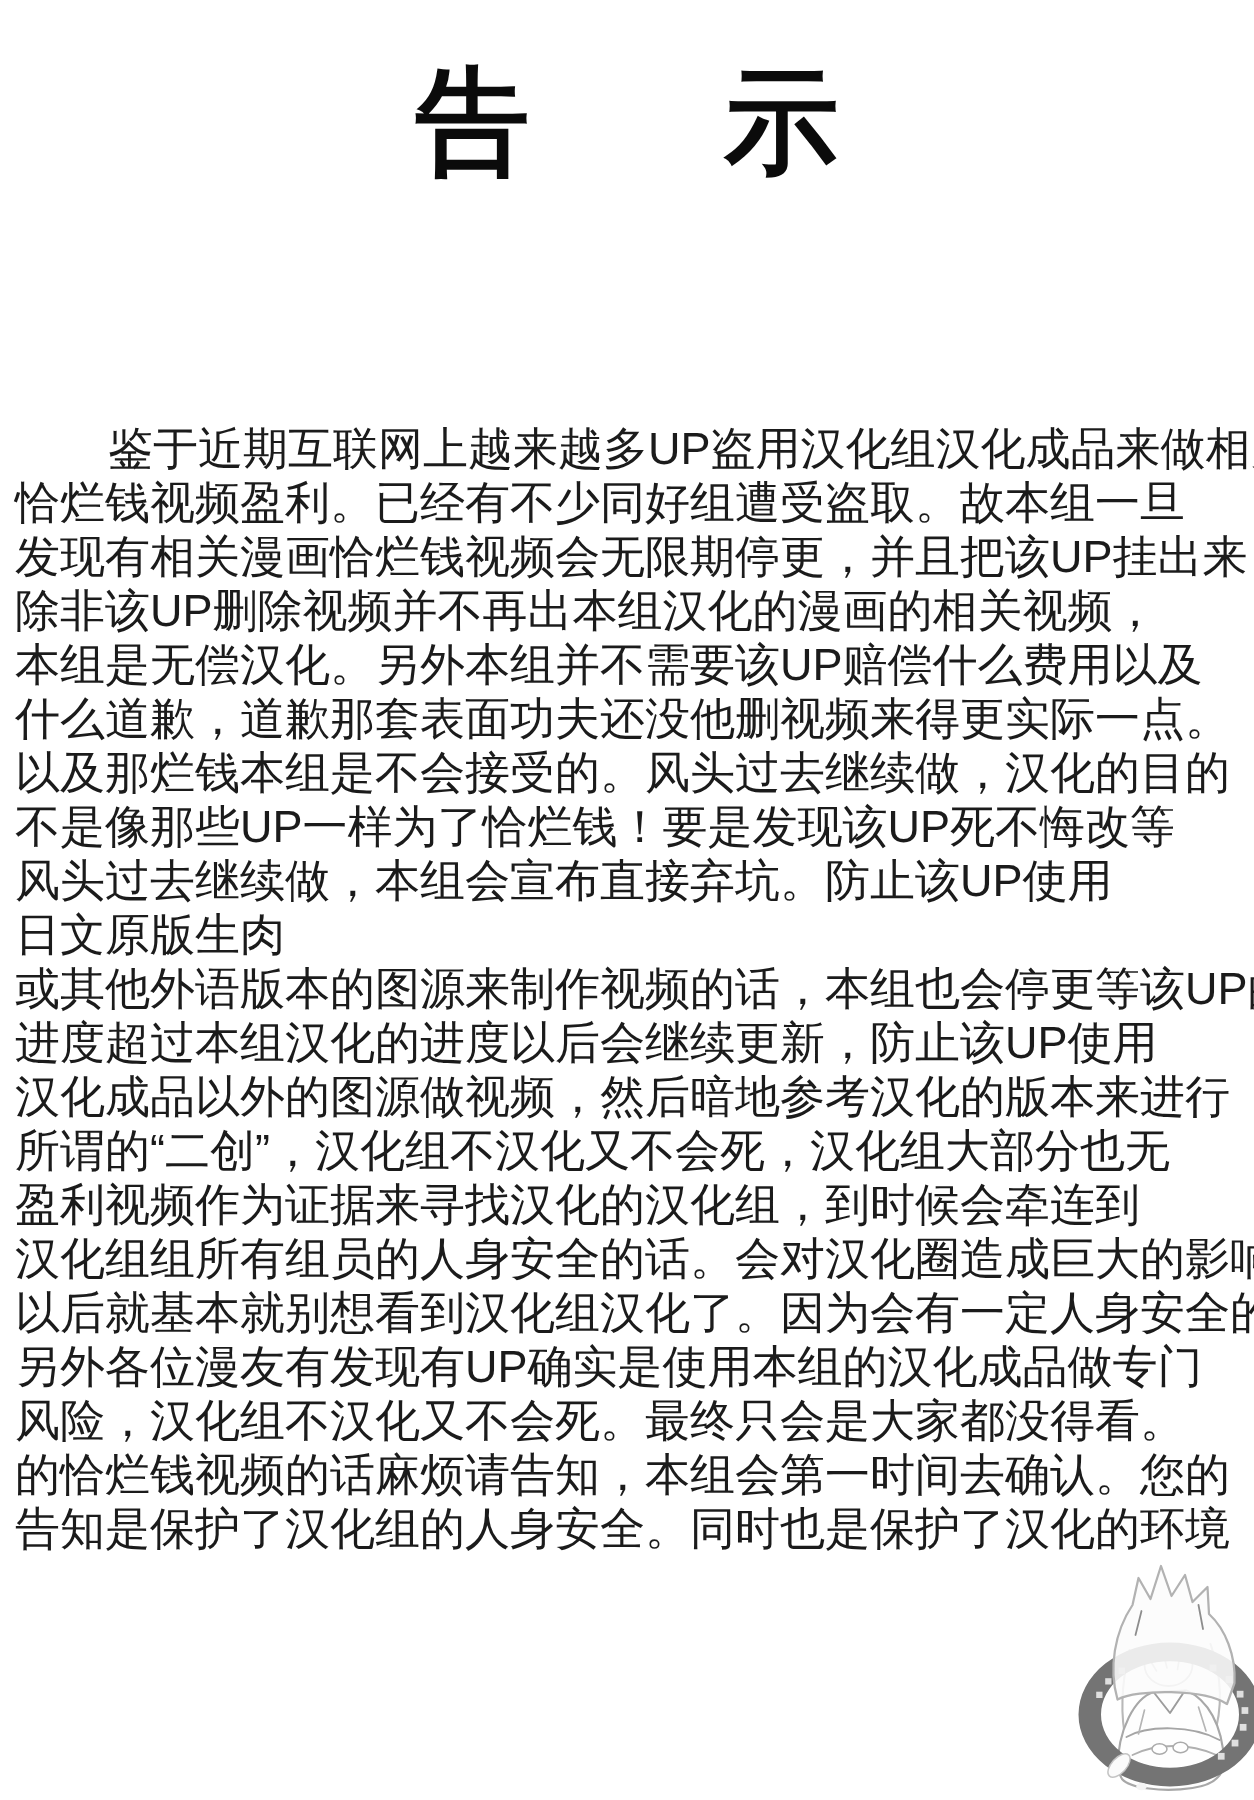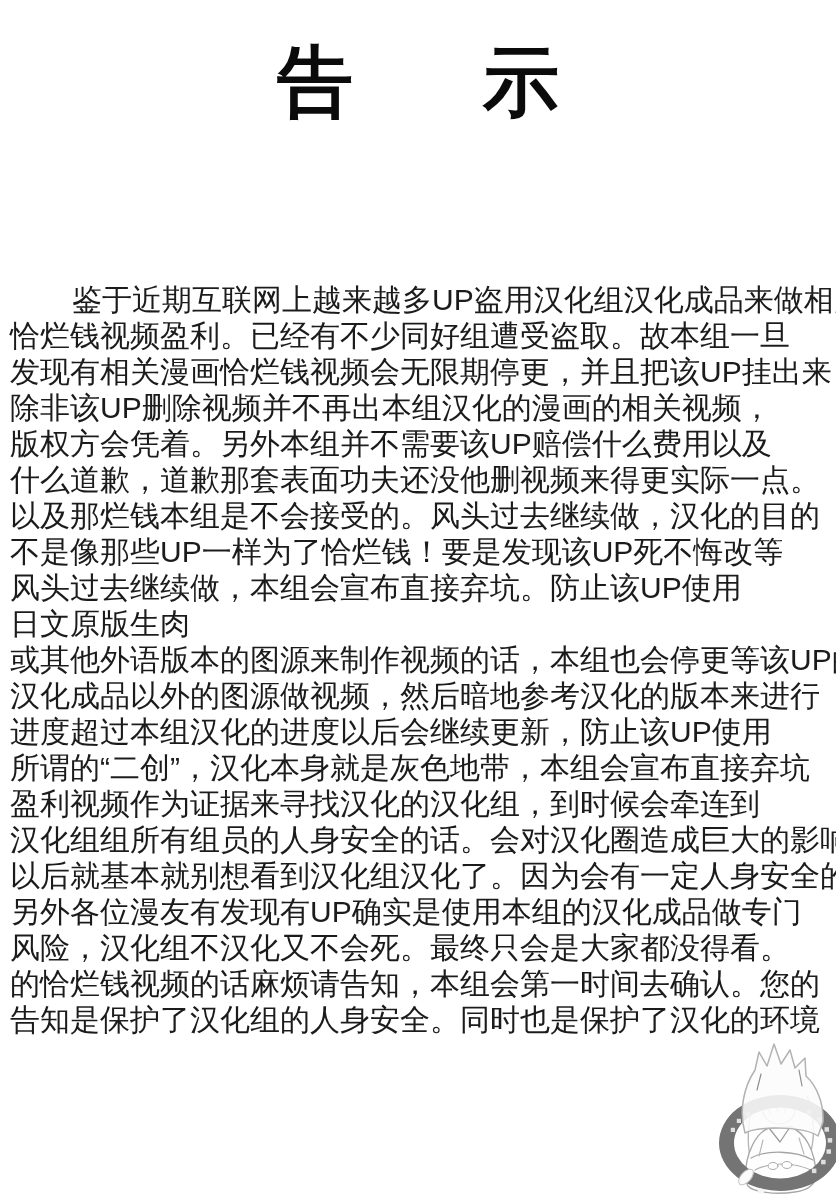--- a/index.html
+++ b/index.html
@@ -56,30 +56,30 @@
   <div class="title">
     <span>告</span>
     <span>示</span>
   </div>
 
   <div class="notice-body">
     <div class="line indent">鉴于近期互联网上越来越多UP盗用汉化组汉化成品来做相关</div>
     <div class="line">恰烂钱视频盈利。已经有不少同好组遭受盗取。故本组一旦</div>
     <div class="line">发现有相关漫画恰烂钱视频会无限期停更，并且把该UP挂出来，</div>
     <div class="line">除非该UP删除视频并不再出本组汉化的漫画的相关视频，</div>
-    <div class="line">版权方会凭着。另外本组并不需要该UP赔偿什么费用以及</div>
+    <div class="line">本组是无偿汉化。另外本组并不需要该UP赔偿什么费用以及</div>
     <div class="line">什么道歉，道歉那套表面功夫还没他删视频来得更实际一点。</div>
     <div class="line">以及那烂钱本组是不会接受的。风头过去继续做，汉化的目的</div>
     <div class="line">不是像那些UP一样为了恰烂钱！要是发现该UP死不悔改等</div>
     <div class="line">风头过去继续做，本组会宣布直接弃坑。防止该UP使用</div>
     <div class="line">日文原版生肉</div>
     <div class="line">或其他外语版本的图源来制作视频的话，本组也会停更等该UP的</div>
+    <div class="line">进度超过本组汉化的进度以后会继续更新，防止该UP使用</div>
     <div class="line">汉化成品以外的图源做视频，然后暗地参考汉化的版本来进行</div>
-    <div class="line">进度超过本组汉化的进度以后会继续更新，防止该UP使用</div>
-    <div class="line">所谓的“二创”，汉化本身就是灰色地带，本组会宣布直接弃坑</div>
+    <div class="line">所谓的“二创”，汉化组不汉化又不会死，汉化组大部分也无</div>
     <div class="line">盈利视频作为证据来寻找汉化的汉化组，到时候会牵连到</div>
     <div class="line">汉化组组所有组员的人身安全的话。会对汉化圈造成巨大的影响，</div>
     <div class="line">以后就基本就别想看到汉化组汉化了。因为会有一定人身安全的</div>
     <div class="line">另外各位漫友有发现有UP确实是使用本组的汉化成品做专门</div>
     <div class="line">风险，汉化组不汉化又不会死。最终只会是大家都没得看。</div>
     <div class="line">的恰烂钱视频的话麻烦请告知，本组会第一时间去确认。您的</div>
     <div class="line">告知是保护了汉化组的人身安全。同时也是保护了汉化的环境</div>
   </div>
 
   <svg class="seal" viewBox="0 0 150 170" xmlns="http://www.w3.org/2000/svg" aria-hidden="true">

